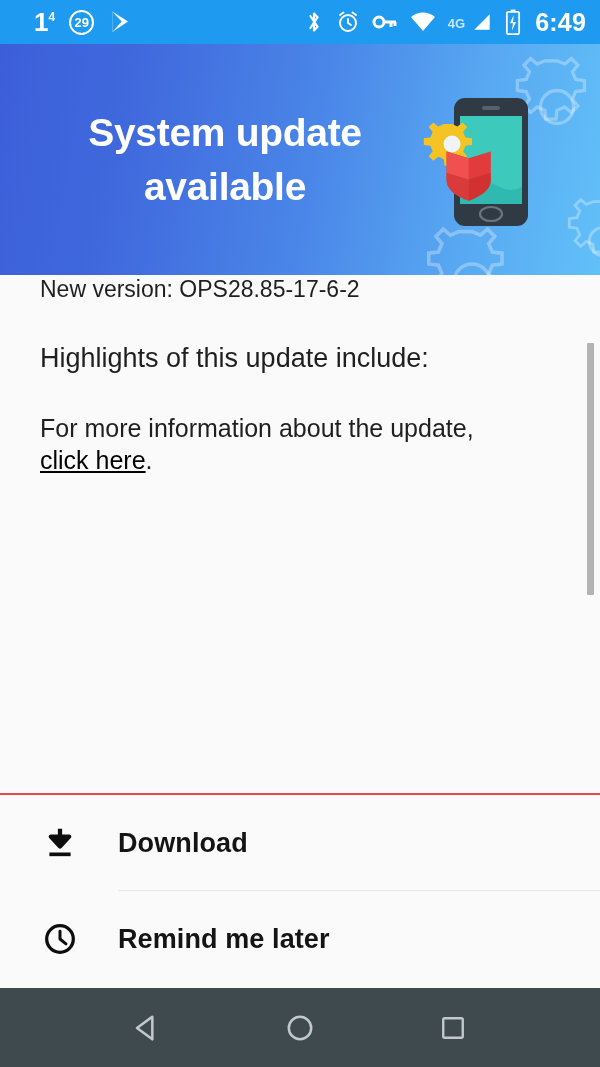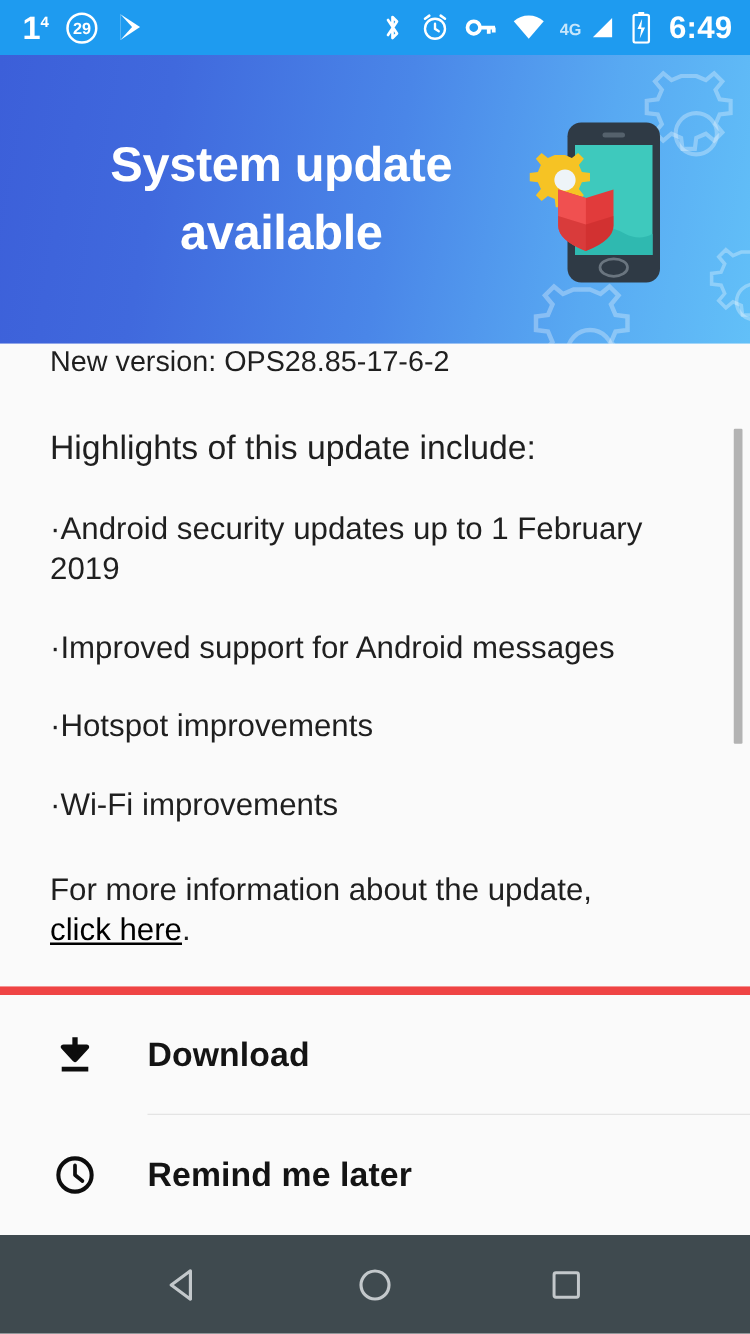--- a/index.html
+++ b/index.html
@@ -31,20 +31,21 @@
     align-items: center;
     padding: 0 14px 0 18px;
     box-sizing: border-box;
     flex: 0 0 44px;
     color: #ffffff;
   }
   .status-left {
     display: flex;
     align-items: center;
     gap: 14px;
+    margin-left: 16px;
   }
   .status-right {
     margin-left: auto;
     display: flex;
     align-items: center;
     gap: 12px;
   }
   .sim-indicator {
     font-size: 26px;
     font-weight: bold;
@@ -180,21 +181,21 @@
     width: 7px;
     height: 252px;
     background: #b3b3b3;
     border-radius: 1px;
   }
 
   
   .actions {
     flex: 0 0 195px;
     background: #fafafa;
-    border-top: 7px solid #ef4444;
+    border-top: 2px solid #ef4444;
     box-sizing: border-box;
   }
   .action-row {
     height: 96px;
     display: flex;
     align-items: center;
     padding-left: 40px;
     box-sizing: border-box;
     position: relative;
     cursor: pointer;
@@ -336,26 +337,20 @@
 
       <path d="M62 78 L88 70 L88 104 Q88 118 62 128 Q36 118 36 104 L36 70 Z" transform="translate(14,6) scale(0.85)" fill="#e13b3b"></path>
       <path d="M62 78 L62 128 Q36 118 36 104 L36 70 Z" transform="translate(14,6) scale(0.85)" fill="#f05050"></path>
       <path d="M62 103 L88 95 L88 104 Q88 118 62 128 Q36 118 36 104 L36 95 Z" transform="translate(14,6) scale(0.85)" fill="#c62a2a" opacity="0.55"></path>
     </svg>
   </div>
 
   <div class="content">
     <div class="version-line">New version: OPS28.85-17-6-2</div>
     <div class="highlights-head">Highlights of this update include:</div>
-    <ul class="bullet-list">
-      <li class="bullet-item">·Android security updates up to 1 February 2019</li>
-      <li class="bullet-item">·Improved support for Android messages</li>
-      <li class="bullet-item">·Hotspot improvements</li>
-      <li class="bullet-item">·Wi-Fi improvements</li>
-    </ul>
     <div class="more-info">
       <span>For more information about the update,</span>
       <br>
       <a class="inline-link">click here</a><span>.</span>
     </div>
     <div class="scrollbar-track">
       <div class="scrollbar-thumb"></div>
     </div>
   </div>
 

